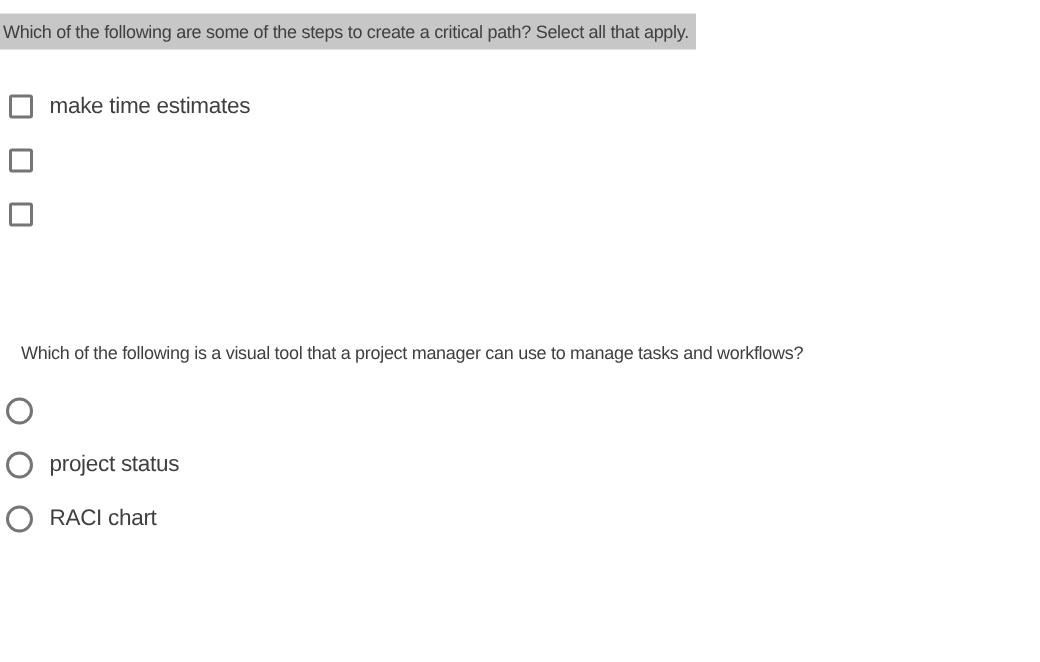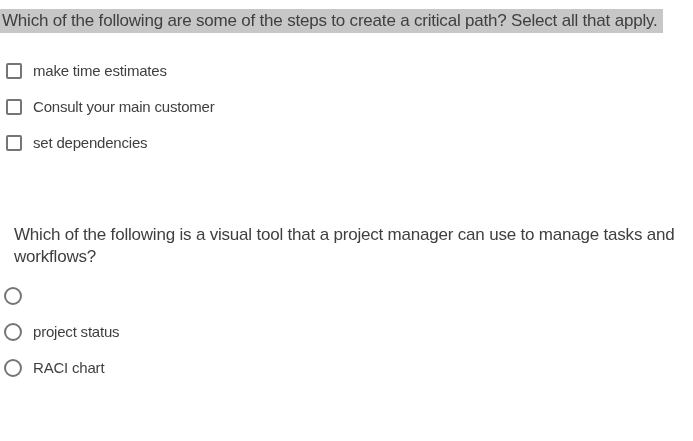--- a/index.html
+++ b/index.html
@@ -10,21 +10,21 @@
   .page {
     position: relative;
     width: 693px;
     height: 441px;
     background: #ffffff;
     font-family: "Liberation Sans", sans-serif;
     color: #3f3f3f;
     overflow: hidden;
   }
   .question {
-    font-size: 17px;
+    font-size: 12px;
     letter-spacing: -0.2px;
     color: #3f3f3f;
   }
   .q1 {
     margin: 9px 0 0 0;
     line-height: 24px;
     height: 24px;
   }
   .q1 .highlight {
     display: inline-block;
@@ -89,25 +89,23 @@
     <span class="highlight">Which of the following are some of the steps to create a critical path? Select all that apply.</span>
   </div>
 
   <div class="options options-1">
     <label class="option-row">
       <span class="checkbox"></span>
       <span class="option-label">make time estimates</span>
     </label>
     <label class="option-row">
       <span class="checkbox"></span>
-      <span class="option-label">Consult your main customer</span>
     </label>
     <label class="option-row">
       <span class="checkbox"></span>
-      <span class="option-label">set dependencies</span>
     </label>
   </div>
 
   <div class="question q2">Which of the following is a visual tool that a project manager can use to manage tasks and workflows?</div>
 
   <div class="options options-2">
     <label class="option-row">
       <span class="radio"></span>
     </label>
     <label class="option-row">

